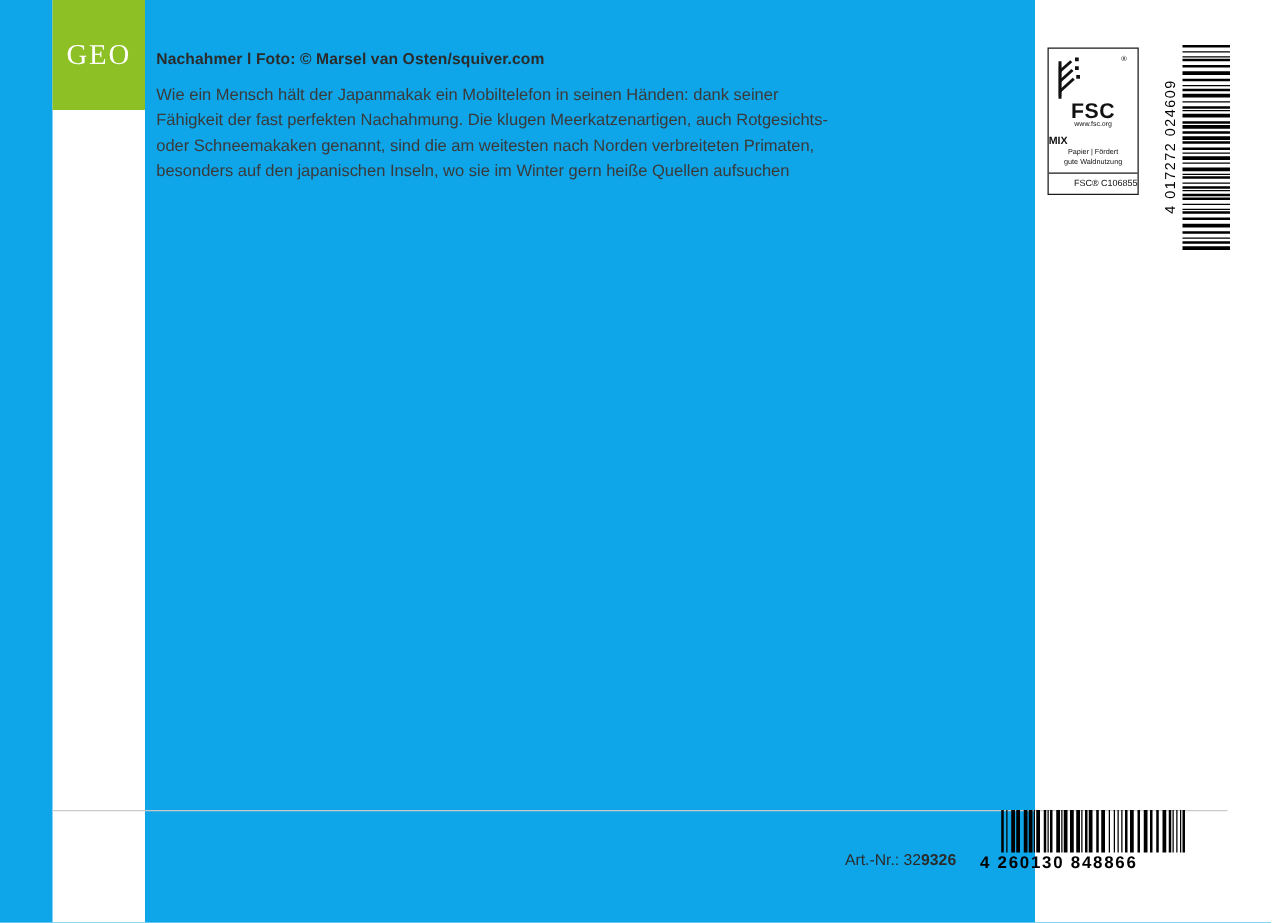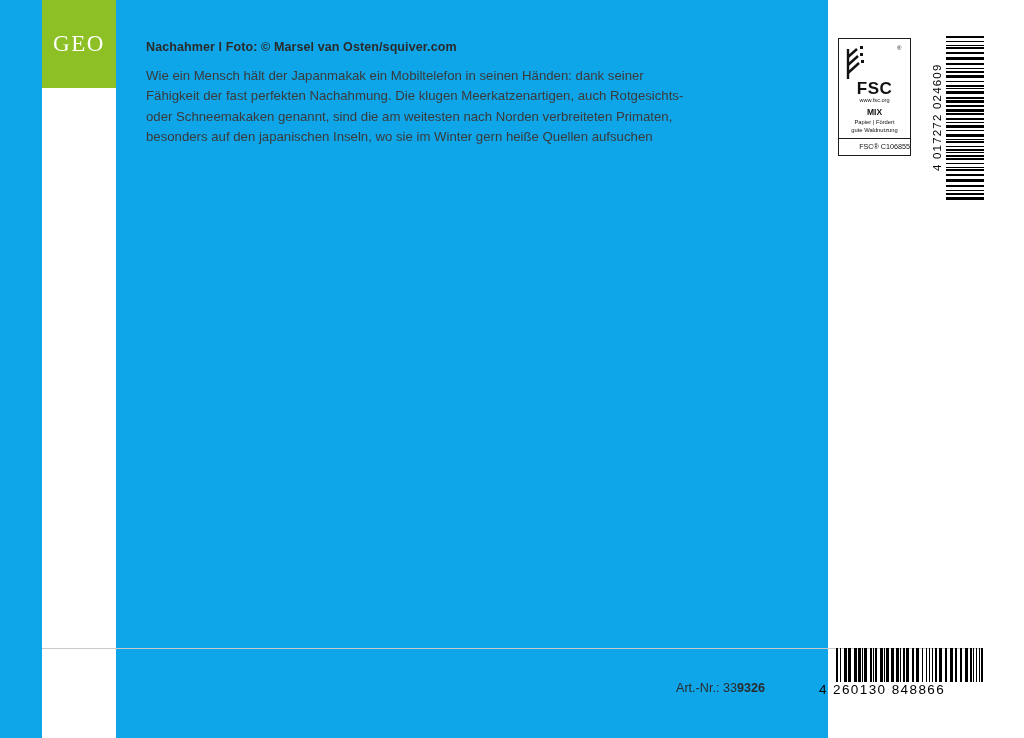--- a/index.html
+++ b/index.html
@@ -48,21 +48,21 @@
     color: #ffffff;
     font-family: "Liberation Serif", serif;
     font-size: 23px;
     letter-spacing: 1.5px;
     font-weight: 400;
   }
 
   
   .caption-block {
     position: absolute;
-    left: 146px;
+    left: 125px;
     top: 40px;
     width: 560px;
   }
   .credit-line {
     font-size: 12.5px;
     font-weight: bold;
     color: #2b2b2b;
     margin: 0 0 12px 0;
     letter-spacing: 0.1px;
   }
@@ -111,21 +111,20 @@
     width: 71px;
     text-align: center;
     font-size: 5.6px;
     color: #111;
   }
   .fsc-mix {
     position: absolute;
     left: 0;
     top: 68px;
     width: 71px;
-    text-align: center;
     font-size: 8.5px;
     font-weight: bold;
     color: #111;
   }
   .fsc-desc {
     position: absolute;
     left: 0;
     top: 80px;
     width: 71px;
     text-align: center;
@@ -227,24 +226,25 @@
     color: #2b2b2b;
     white-space: nowrap;
   }
   .art-nr .bold-part {
     font-weight: bold;
   }
 
   
   .barcode-horizontal {
     position: absolute;
-    left: 819px;
+    left: 784px;
     top: 648px;
     width: 165px;
     height: 52px;
+    font-weight: bold;
   }
   .bc-h-bars {
     position: absolute;
     left: 17px;
     top: 0;
     width: 148px;
     height: 34px;
   }
   .bar-v {
     position: absolute;
@@ -345,21 +345,21 @@
         <div class="bar-h" style="top: 154px; height: 1px;"></div>
         <div class="bar-h" style="top: 157px; height: 2px;"></div>
         <div class="bar-h" style="top: 161px; height: 3px;"></div>
       </div>
   </div>
 
   <div class="footer-rule"></div>
 
 
   <div class="art-nr">
-    <span>Art.-Nr.: 33</span><span class="bold-part">9326</span>
+    <span>Art.-Nr.: 32</span><span class="bold-part">9326</span>
   </div>
 
   <div class="barcode-horizontal">
     <div class="bc-h-bars" id="bch">
         <div class="bar-v" style="left: 0px; width: 2px;"></div>
         <div class="bar-v" style="left: 4px; width: 1px;"></div>
         <div class="bar-v" style="left: 8px; width: 3px;"></div>
         <div class="bar-v" style="left: 12px; width: 3px;"></div>
         <div class="bar-v" style="left: 18px; width: 3px;"></div>
         <div class="bar-v" style="left: 22px; width: 3px;"></div>

